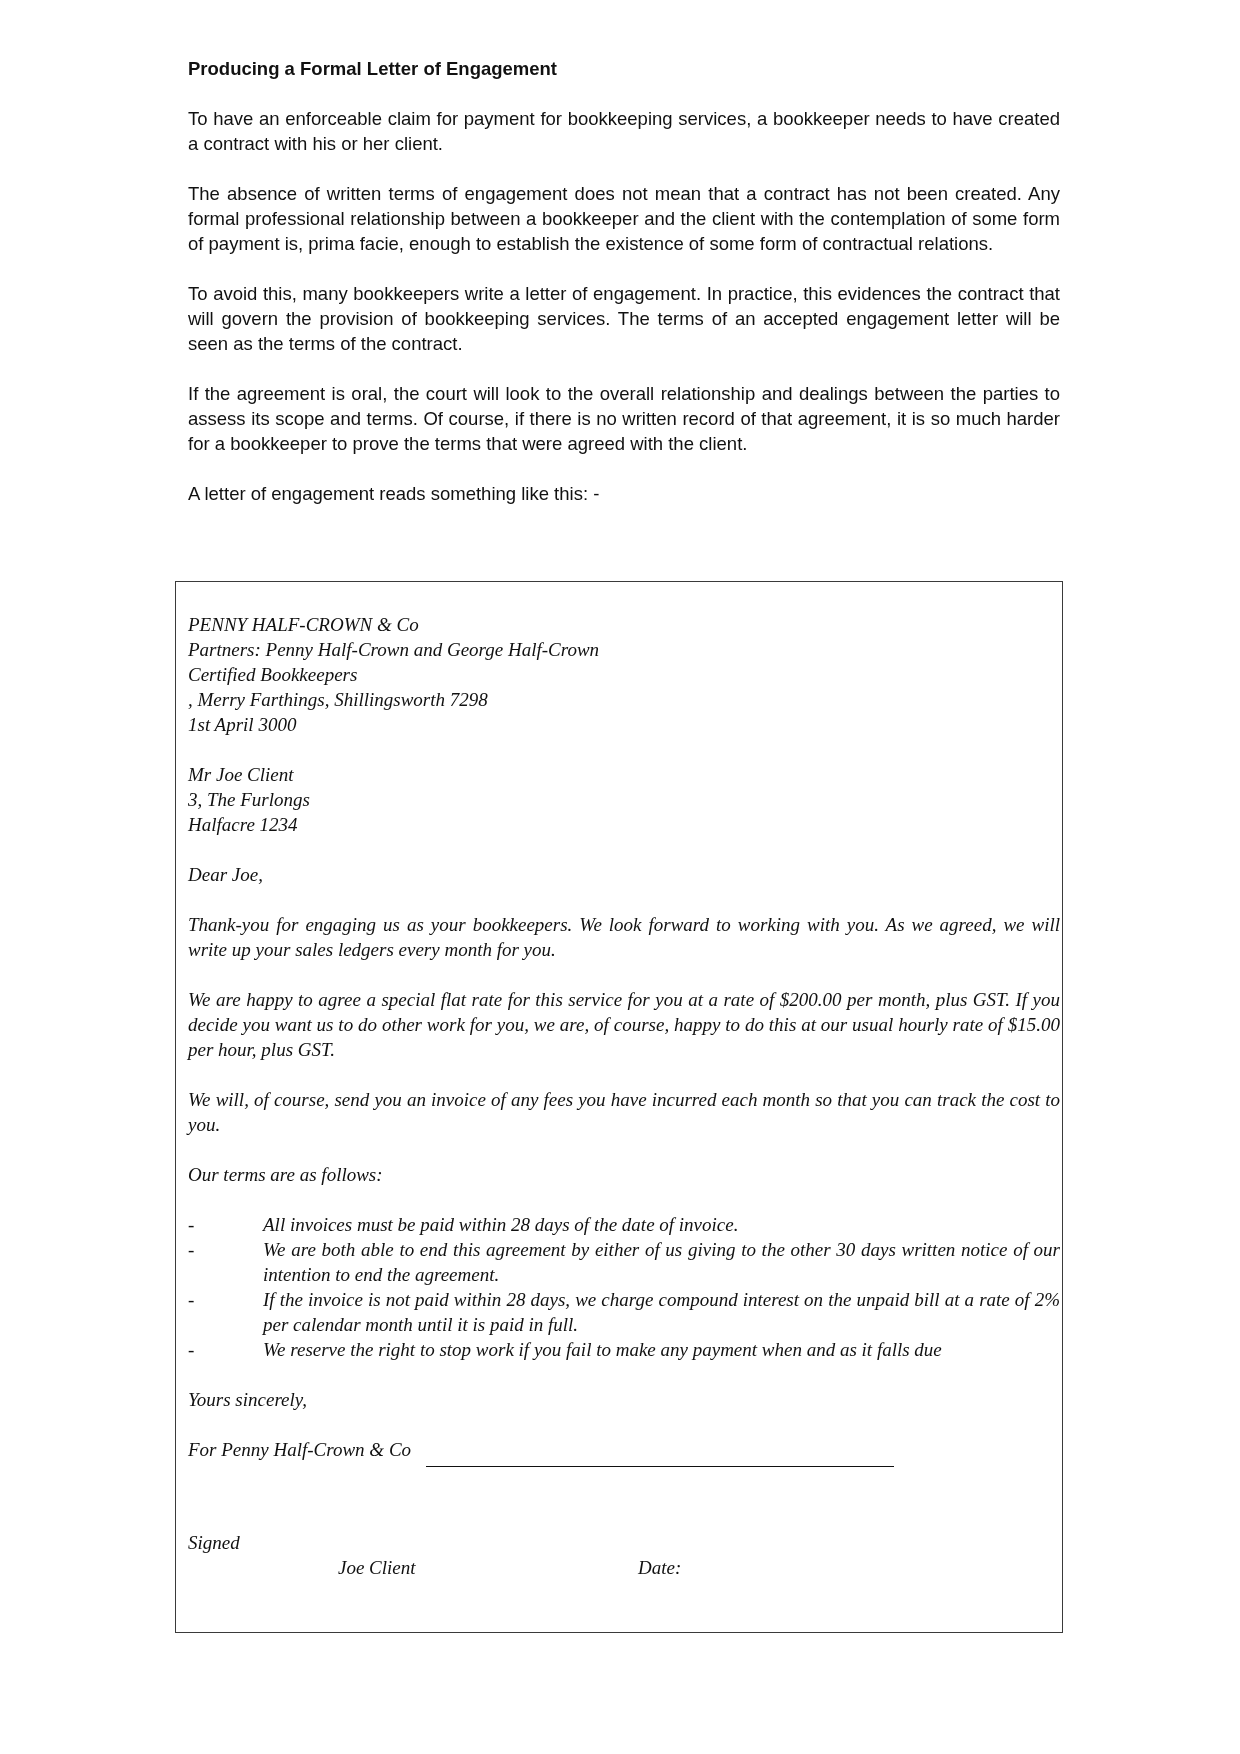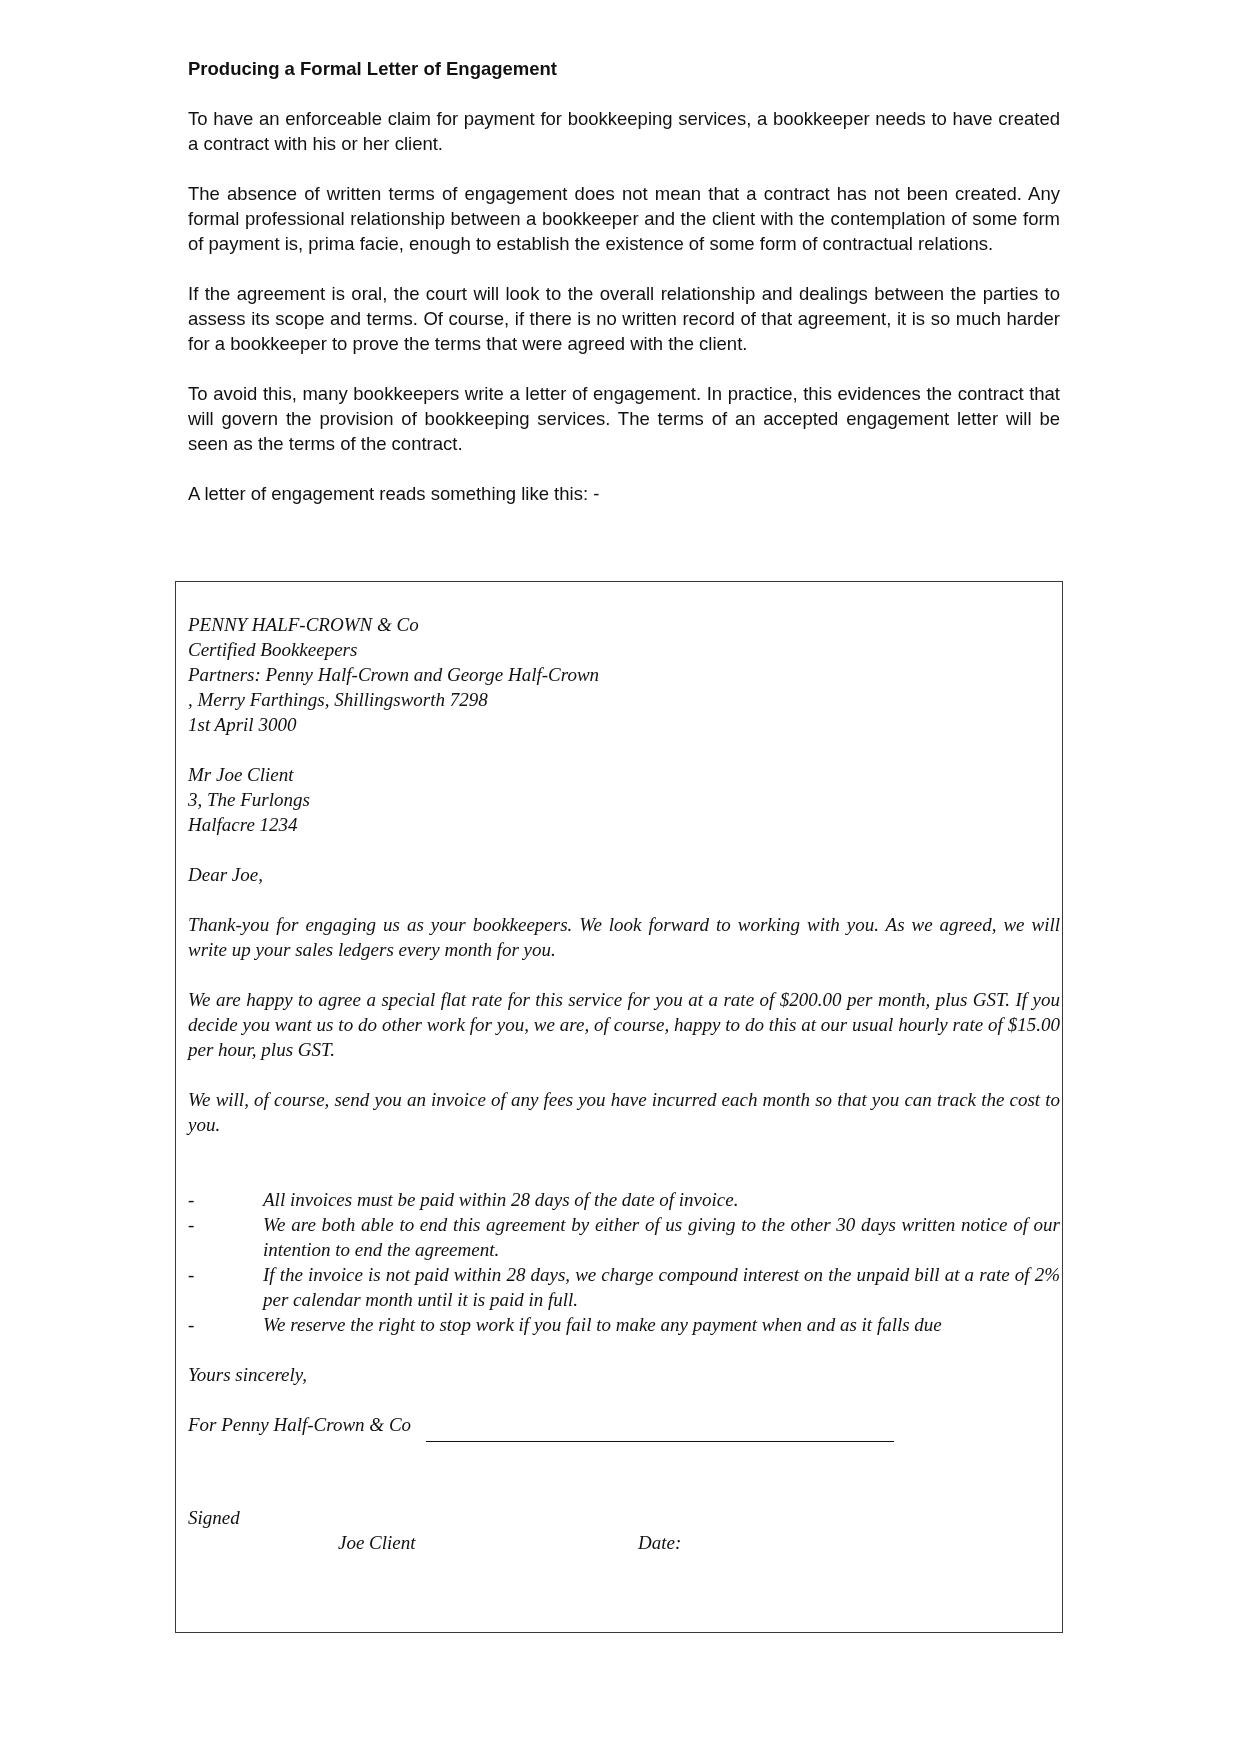--- a/index.html
+++ b/index.html
@@ -26,50 +26,51 @@
 </style>
 </head>
 <body>
 
 <div class="page">
 
   <div class="intro">
     <h1>Producing a Formal Letter of Engagement</h1>
     <p>To have an enforceable claim for payment for bookkeeping services, a bookkeeper needs to have created a contract with his or her client.</p>
     <p>The absence of written terms of engagement does not mean that a contract has not been created. Any formal professional relationship between a bookkeeper and the client with the contemplation of some form of payment is, prima facie, enough to establish the existence of some form of contractual relations.</p>
+    <p>To avoid this, many bookkeepers write a letter of engagement. In practice, this evidences the contract that will govern the provision of bookkeeping services. The terms of an accepted engagement letter will be seen as the terms of the contract.</p>
     <p>If the agreement is oral, the court will look to the overall relationship and dealings between the parties to assess its scope and terms. Of course, if there is no written record of that agreement, it is so much harder for a bookkeeper to prove the terms that were agreed with the client.</p>
-    <p>To avoid this, many bookkeepers write a letter of engagement. In practice, this evidences the contract that will govern the provision of bookkeeping services. The terms of an accepted engagement letter will be seen as the terms of the contract.</p>
     <p>A letter of engagement reads something like this: -</p>
   </div>
 
   <div class="letter-box"></div>
 
   <div class="letter">
     <div>
       <p class="center">PENNY HALF-CROWN &amp; Co</p>
+      <p class="center">Partners: Penny Half-Crown and George Half-Crown</p>
       <p class="center">Certified Bookkeepers</p>
-      <p class="center">Partners: Penny Half-Crown and George Half-Crown</p>
       <p class="center">, Merry Farthings, Shillingsworth 7298</p>
     </div>
     <p>1st April 3000</p>
     <div class="gap"></div>
     <div>
       <p>Mr Joe Client</p>
       <p>3, The Furlongs</p>
       <p>Halfacre 1234</p>
     </div>
     <div class="gap"></div>
     <p>Dear Joe,</p>
     <div class="gap"></div>
     <p class="just">Thank-you for engaging us as your bookkeepers. We look forward to working with you. As we agreed, we will write up your sales ledgers every month for you.</p>
     <div class="gap"></div>
     <p class="just">We are happy to agree a special flat rate for this service for you at a rate of $200.00 per month, plus GST. If you decide you want us to do other work for you, we are, of course, happy to do this at our usual hourly rate of $15.00 per hour, plus GST.</p>
     <div class="gap"></div>
     <p class="just">We will, of course, send you an invoice of any fees you have incurred each month so that you can track the cost to you.</p>
     <div class="gap"></div>
+    <p>Our terms are as follows:</p>
     <div class="gap"></div>
     <div>
       <div class="term">
         <span class="dash">-</span>
         <span class="txt">All invoices must be paid within 28 days of the date of invoice.</span>
       </div>
       <div class="term">
         <span class="dash">-</span>
         <span class="txt">We are both able to end this agreement by either of us giving to the other 30 days written notice of our intention to end the agreement.</span>
       </div>

